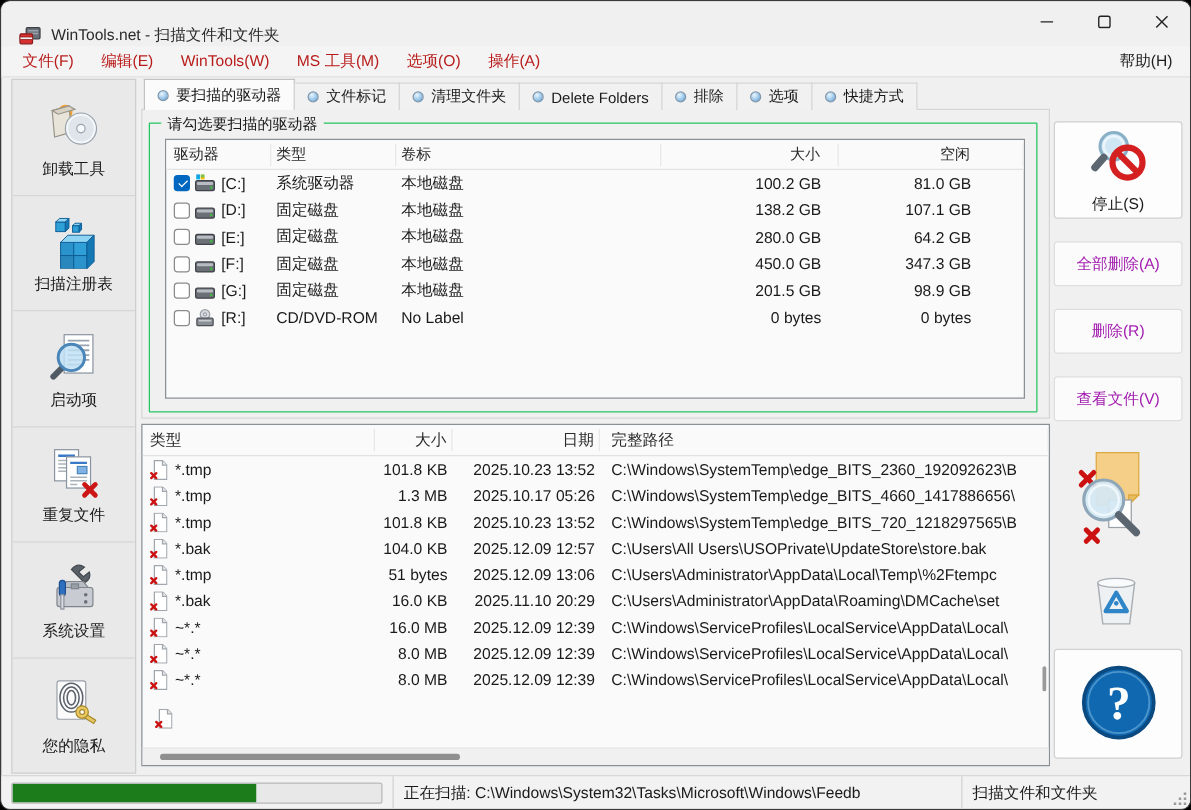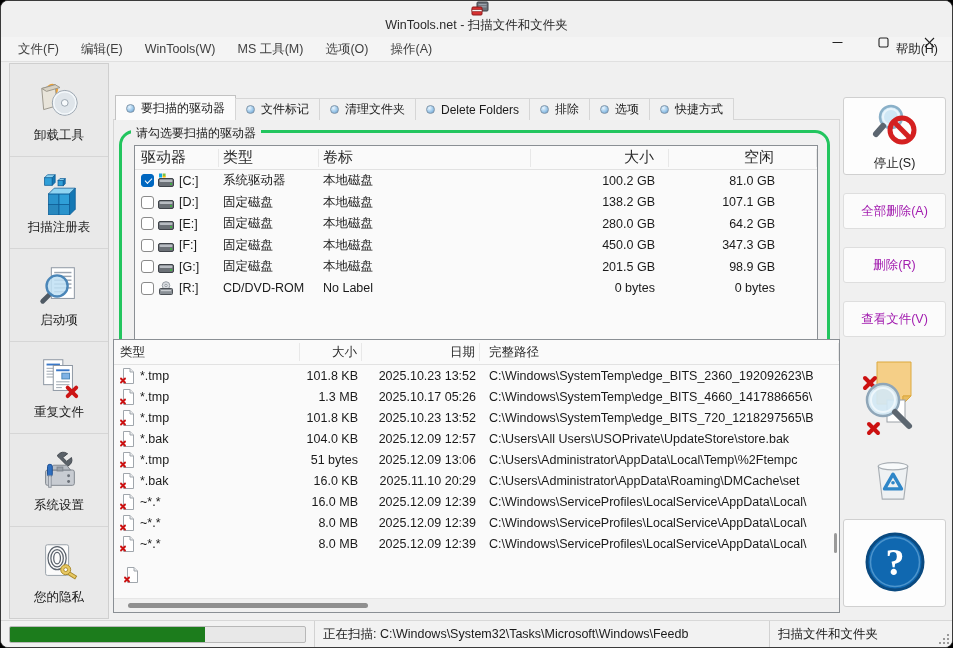--- a/index.html
+++ b/index.html
@@ -1,46 +1,46 @@
 <!DOCTYPE html>
 <html><head>
 <meta charset="utf-8">
 <style>
   html,body{margin:0;padding:0;background:#000;font-family:"Liberation Sans","DejaVu Sans",sans-serif;}
   *{box-sizing:border-box;}
   #window{position:relative;width:953px;height:648px;background:#f0f0f0;border-radius:8px;overflow:hidden;border:1px solid #3a3a3a;}
   
-  .titlebar{height:36px;display:flex;align-items:center;background:#f0f0f0;flex-direction:column;}
+  .titlebar{height:36px;display:flex;align-items:flex-end;background:#f0f0f0;}
   .app-ico{width:18px;height:16px;margin-left:14px;margin-right:8px;display:flex;}
   .title-text{font-size:12.5px;color:#2a2a2a;}
   .win-controls{margin-left:auto;display:flex;height:100%;}
   .win-btn{width:46px;height:100%;display:flex;align-items:center;justify-content:center;}
   
-  .menubar{height:25px;display:flex;align-items:center;padding:0 6px;background:#f4f4f4;border-bottom:1px solid #e0e0e0;font-size:12.5px;color:#404040;}
+  .menubar{height:25px;display:flex;align-items:center;padding:0 6px;background:#f4f4f4;border-bottom:1px solid #e0e0e0;font-size:12.5px;color:#b91c1c;}
   .menu-item{padding:3px 11px;}
   .menu-right{margin-left:auto;padding:3px 12px;}
   
   .sidebar{position:absolute;left:8px;top:62px;width:100px;height:556px;background:#e9e9e9;border:1px solid #cfcfcf;display:flex;flex-direction:column;}
   .sb-item{flex:1;display:flex;flex-direction:column;align-items:center;justify-content:center;gap:3px;border-bottom:1px solid #d6d6d6;}
   .sb-item:last-child{border-bottom:none;}
   .sb-item.active{background:#f7f7f7;box-shadow:inset 0 0 0 1px #bdbdbd;}
   .sb-icon{width:48px;height:48px;display:flex;align-items:center;justify-content:center;}
   .sb-label{font-size:12.5px;color:#1a1a1a;}
   
-  .center{position:absolute;left:112px;top:62px;width:727px;margin-top:32px;}
+  .center{position:absolute;left:112px;top:62px;width:727px;}
   .tabs{display:flex;align-items:flex-end;height:25px;position:relative;z-index:2;padding-left:2px;}
   .tab{height:22px;display:flex;align-items:center;gap:6px;padding:0 10px;font-size:12px;color:#1a1a1a;background:#f1f1f1;border:1px solid #d6d6d6;border-bottom:none;margin-right:-1px;}
   .tab.active{height:25px;background:#fbfbfb;border-color:#c2c2c2;}
   .tab-dot{width:9px;height:9px;border-radius:50%;background:radial-gradient(circle at 35% 30%, #eaf6ff, #9cc8ea 55%, #5d93c6);border:1px solid #8096aa;}
   .page{position:relative;margin-top:-1px;height:248px;background:#f0f0f0;border:1px solid #d6d6d6;}
-  .groupbox{position:absolute;left:5px;right:9px;top:10px;bottom:4px;border:3px solid #22c55e;border-radius:15px;text-decoration:underline;}
+  .groupbox{position:absolute;left:5px;right:9px;top:10px;bottom:4px;border:1px solid #22c55e;border-radius:1px;text-decoration:underline;}
   .group-title{position:absolute;top:-8px;left:9px;background:#f0f0f0;padding:0 5px;font-size:12px;color:#1a1a1a;}
   
   .drivelist{position:absolute;left:12px;right:9px;top:12px;bottom:10px;background:#fafafa;border:1px solid #8a8f94;display:flex;flex-direction:column;overflow:hidden;}
-  .dheader{display:flex;height:24px;align-items:center;font-size:15px;color:#2a2a2a;border-bottom:1px solid #e2e2e2;background:#fafafa;}
+  .dheader{display:flex;height:24px;align-items:center;font-size:12px;color:#2a2a2a;border-bottom:1px solid #e2e2e2;background:#fafafa;}
   .dheader .dcol{border-right:1px solid #e8e8e8;height:18px;display:flex;align-items:center;}
   .drow{display:flex;height:21.5px;align-items:center;font-size:12.5px;color:#1a1a1a;}
   .dcol{padding:0 4px;}
   .dcol-drive{width:84px;display:flex;align-items:center;gap:4px;padding-left:6px;}
   .dcol-type{width:100px;}
   .dcol-label{width:212px;}
   .dcol-size{flex:1;text-align:right;padding-right:14px;justify-content:flex-end;}
   .dcol-free{width:148px;text-align:right;padding-right:42px;justify-content:flex-end;}
   .checkbox{width:13px;height:13px;border:1px solid #8a8a8a;border-radius:3px;background:#fff;position:relative;flex:none;}
   .checkbox.checked{background:#0067c0;border-color:#0067c0;}

